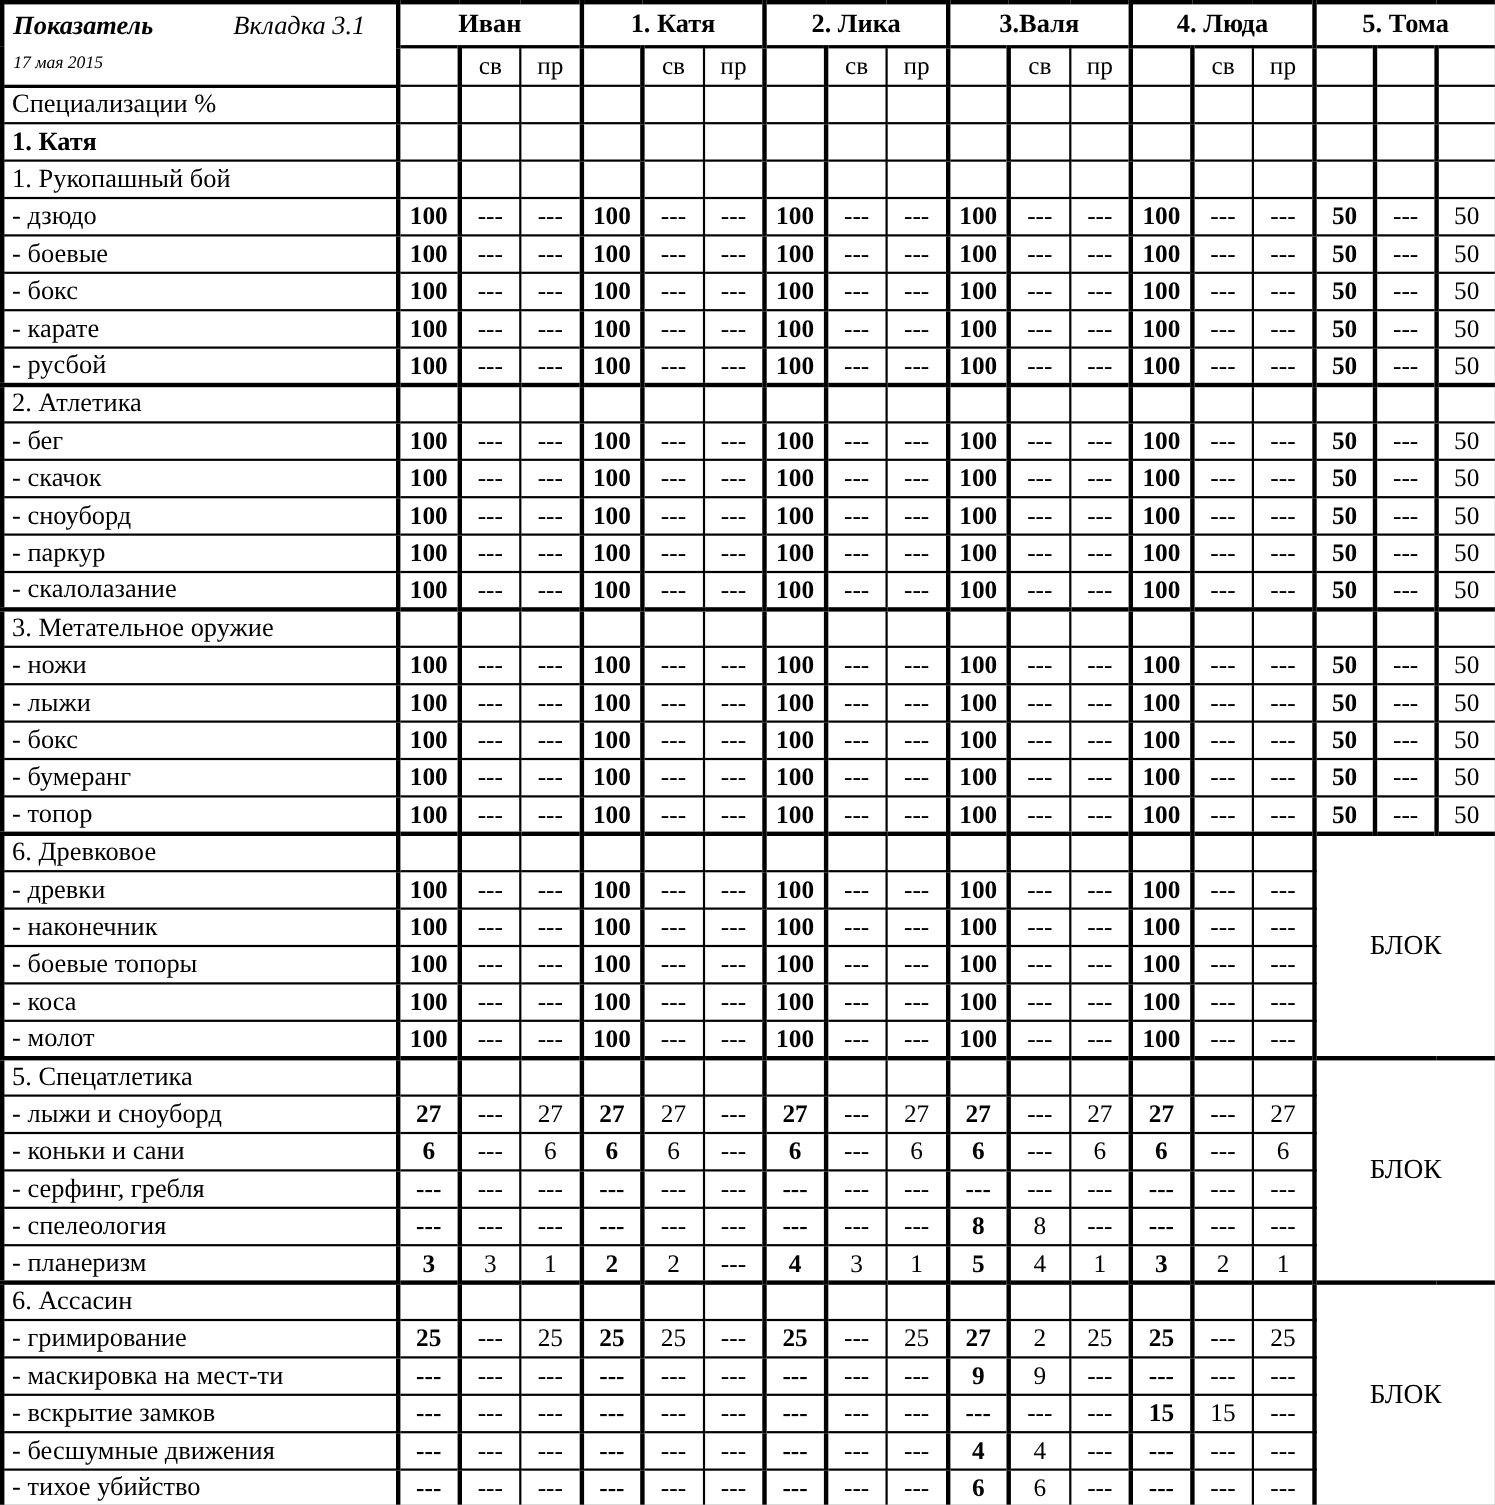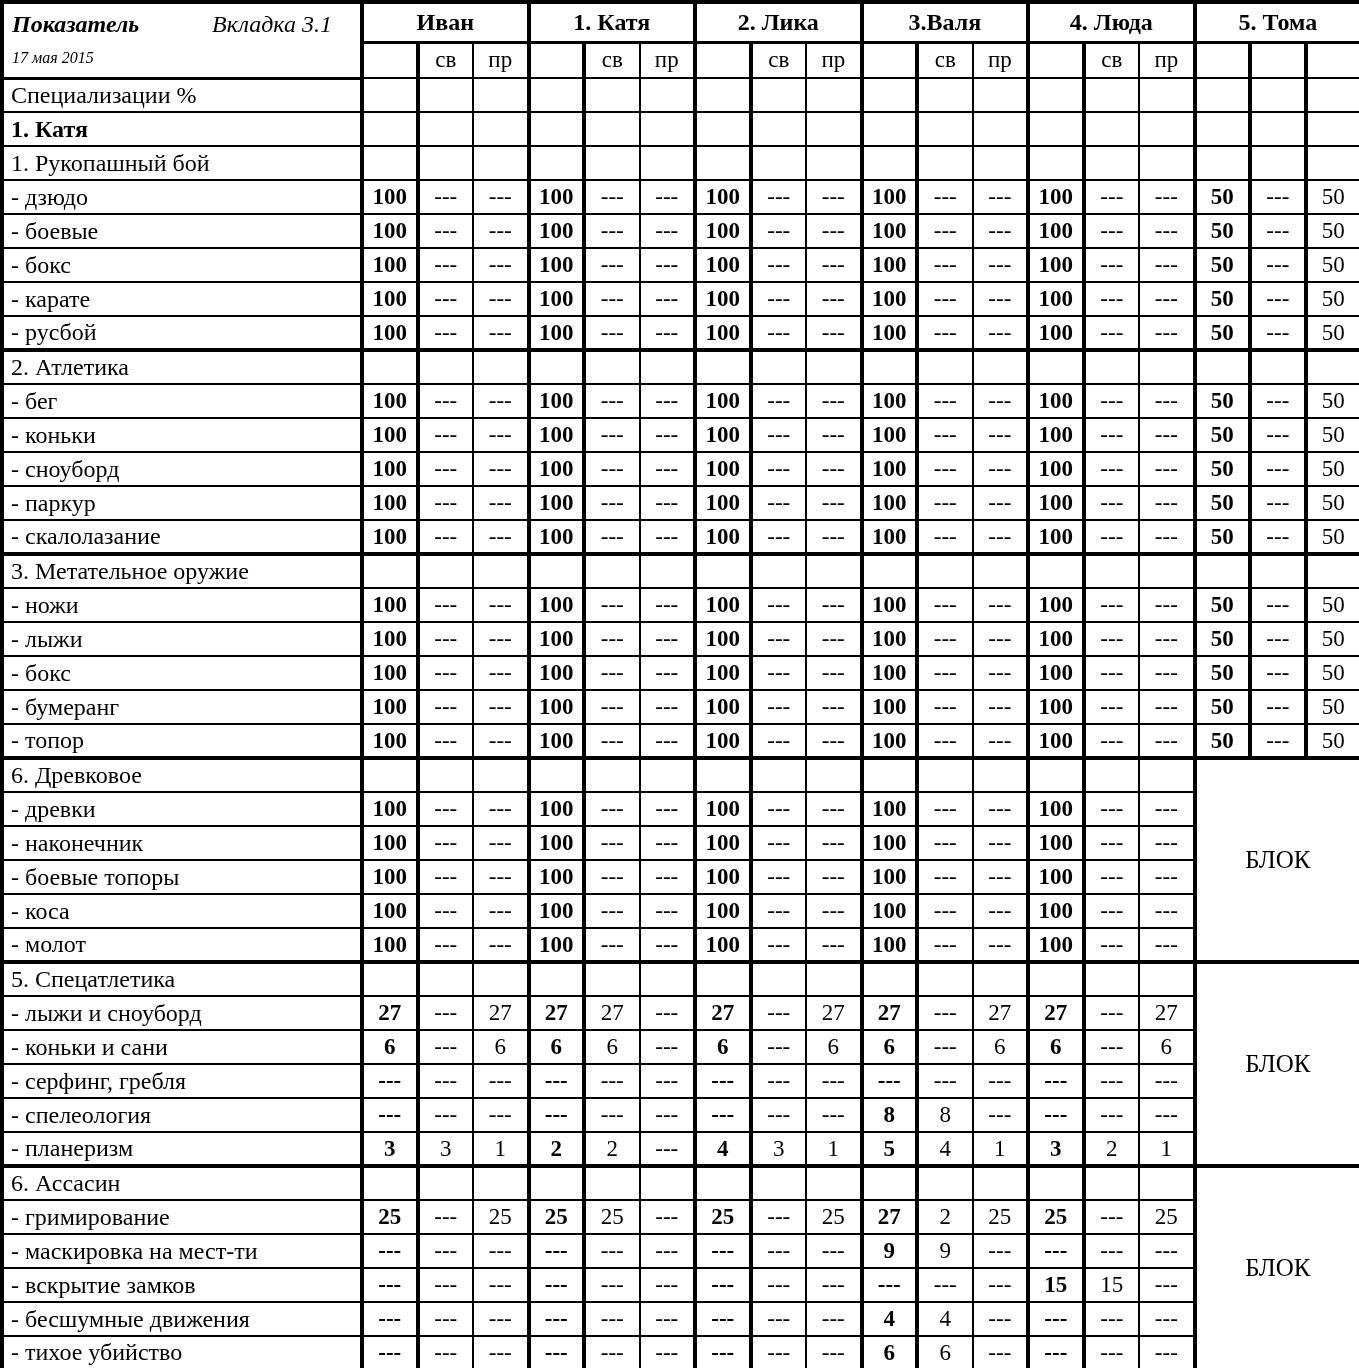--- a/index.html
+++ b/index.html
@@ -308,21 +308,21 @@
           <td class="val thickL">---</td>
           <td class="val">---</td>
           <td class="val main thickL">100</td>
           <td class="val thickL">---</td>
           <td class="val">---</td>
           <td class="val main thickL">50</td>
           <td class="val thickL">---</td>
           <td class="val thickL">50</td>
         </tr>
         <tr>
-          <td class="label">- коньки</td>
+          <td class="label">- скачок</td>
           <td class="val main thickL">100</td>
           <td class="val thickL">---</td>
           <td class="val">---</td>
           <td class="val main thickL">100</td>
           <td class="val thickL">---</td>
           <td class="val">---</td>
           <td class="val main thickL">100</td>
           <td class="val thickL">---</td>
           <td class="val">---</td>
           <td class="val main thickL">100</td>

